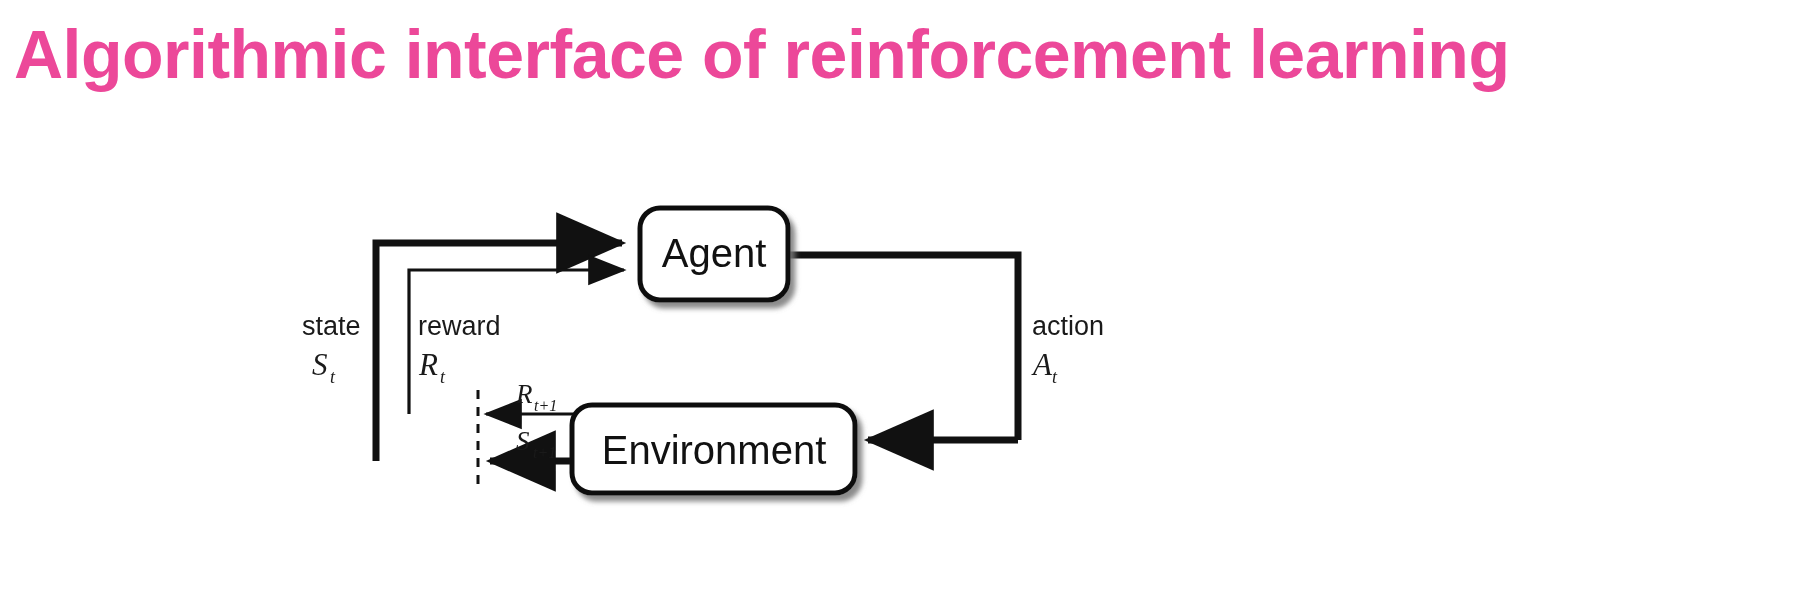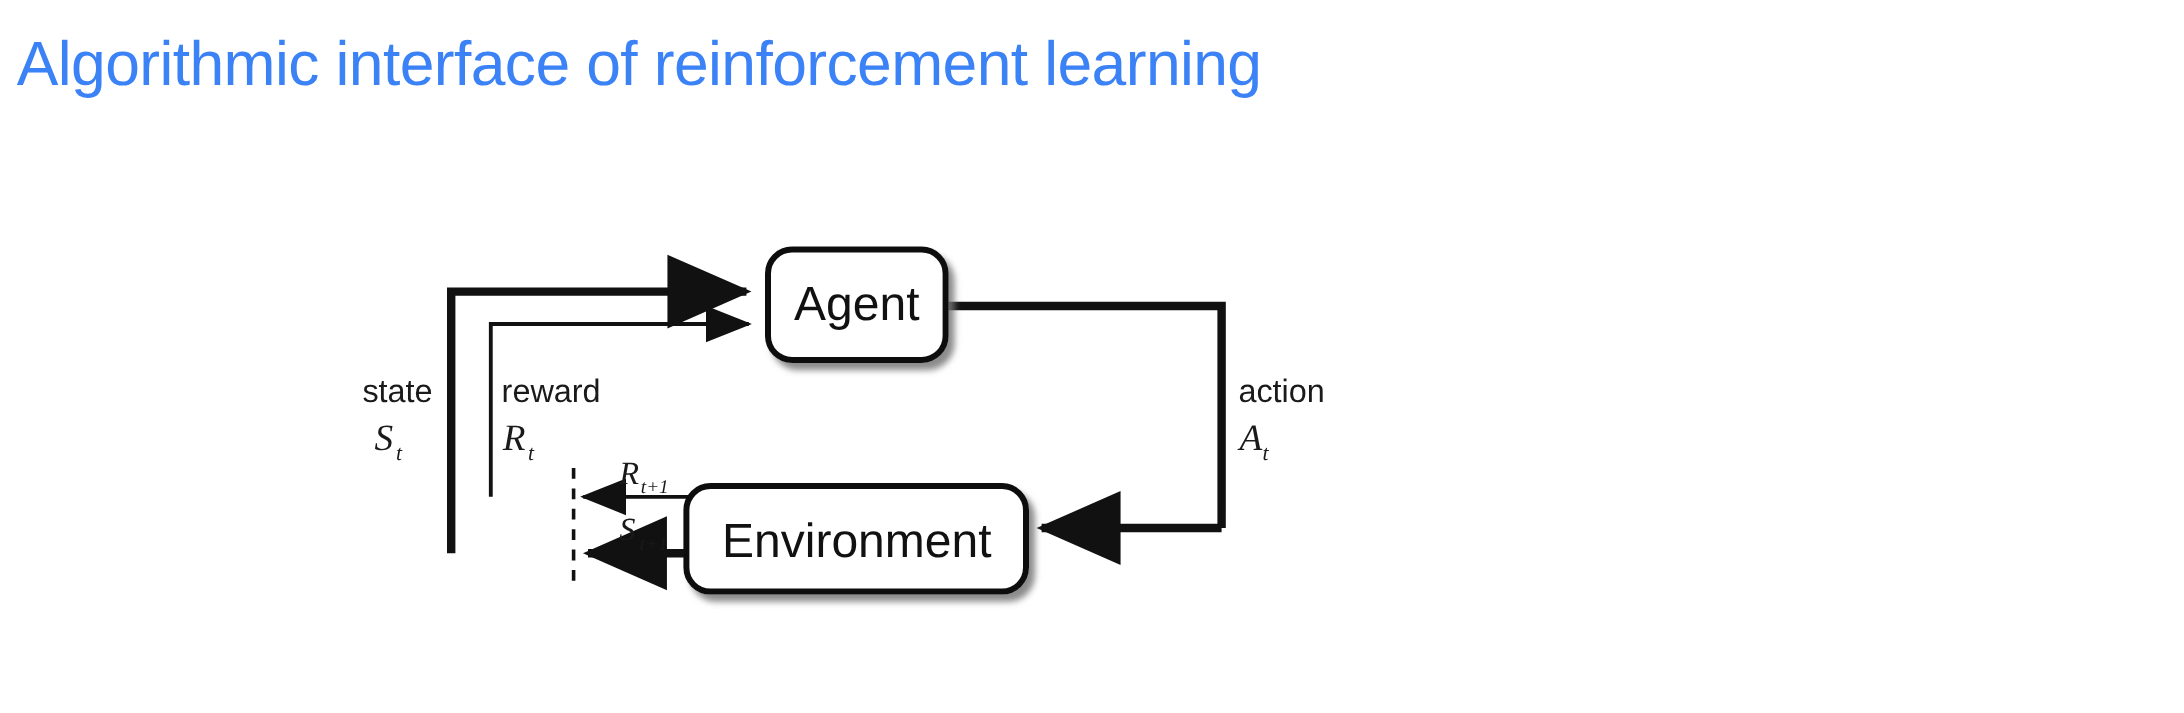--- a/index.html
+++ b/index.html
@@ -24,25 +24,25 @@
     background: #ffffff;
   }
 
   
   #slide-title {
     position: absolute;
     left: 14px;
     top: 6px;
     width: 1800px;
     font-family: "Liberation Sans", sans-serif;
-    font-weight: 400;
-    font-size: 52px;
+    font-weight: 700;
+    font-size: 68px;
     line-height: 96px;
     letter-spacing: -0.5px;
-    color: #3b82f6;
+    color: #ec4899;
     white-space: nowrap;
   }
 
   
   #rl-figure {
     position: absolute;
     left: 0px;
     top: 150px;
     width: 1400px;
     height: 444px;

